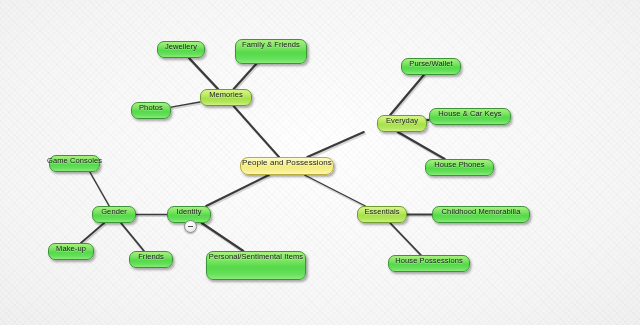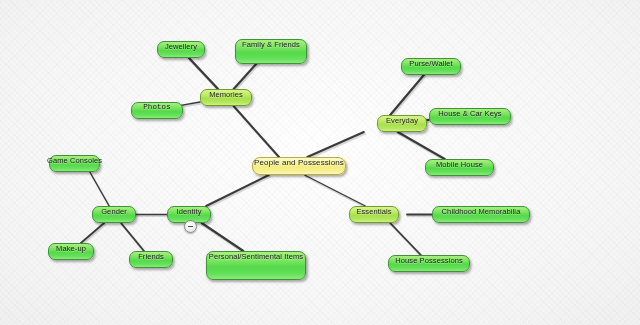--- a/index.html
+++ b/index.html
@@ -55,21 +55,20 @@
     background: linear-gradient(to bottom,
       #d7f58c 0%, #bbe95f 38%, #a7e04c 55%, #b3e65a 80%, #cdf083 100%);
     border-color: #6f9c2e;
   }
   
   .n-yellow {
     background: linear-gradient(to bottom,
       #fdfbc9 0%, #f8f29a 35%, #f4ec7f 55%, #f7f08f 80%, #fbf7bd 100%);
     border-color: #b9ab3d;
     font-size: 8px;
-    margin-left: 12px;
   }
   .node.central { border-radius: 8px; }
 
   .collapse-btn {
     position: absolute;
     width: 11px;
     height: 11px;
     border-radius: 50%;
     background: radial-gradient(circle at 42% 34%, #ffffff 0%, #f2f2f2 48%, #d8d8d8 100%);
     border: 1px solid #8a8a8a;
@@ -133,36 +132,36 @@
       </div>
       <div class="node n-yellowgreen" style="left: 200px; top: 89px; width: 52px; height: 17px;">
         <span class="label">Memories</span>
       </div>
       <div class="node n-green" style="left: 157px; top: 41px; width: 48px; height: 17px;">
         <span class="label">Jewellery</span>
       </div>
       <div class="node n-green" style="left: 235px; top: 39px; width: 72px; height: 25px;">
         <span class="label">Family &amp; Friends</span>
       </div>
-      <div class="node n-green" style="left: 131px; top: 102px; width: 52px; height: 17px; font-family: Liberation Mono, monospace;">
+      <div class="node n-green" style="left: 131px; top: 102px; width: 40px; height: 17px;">
         <span class="label">Photos</span>
       </div>
       <div class="node n-yellowgreen" style="left: 358px; top: 115px; width: 50px; height: 17px; margin-left: 19px;">
         <span class="label">Everyday</span>
       </div>
       <div class="node n-green" style="left: 401px; top: 58px; width: 60px; height: 17px;">
         <span class="label">Purse/Wallet</span>
       </div>
       <div class="node n-green" style="left: 429px; top: 108px; width: 82px; height: 17px; border-radius: 7px;">
         <span class="label">House &amp; Car Keys</span>
       </div>
       <div class="node n-green" style="left: 425px; top: 159px; width: 69px; height: 17px;">
-        <span class="label">Mobile House</span>
+        <span class="label">House Phones</span>
       </div>
-      <div class="node n-yellowgreen" style="left: 349px; top: 206px; width: 50px; height: 17px;">
+      <div class="node n-yellowgreen" style="left: 357px; top: 206px; width: 50px; height: 17px;">
         <span class="label">Essentials</span>
       </div>
       <div class="node n-green" style="left: 432px; top: 206px; width: 98px; height: 17px;">
         <span class="label">Childhood Memorabilia</span>
       </div>
       <div class="node n-green" style="left: 388px; top: 255px; width: 82px; height: 17px;">
         <span class="label">House Possessions</span>
       </div>
       <div class="node n-green" style="left: 167px; top: 206px; width: 44px; height: 17px;">
         <span class="label">Identity</span>

